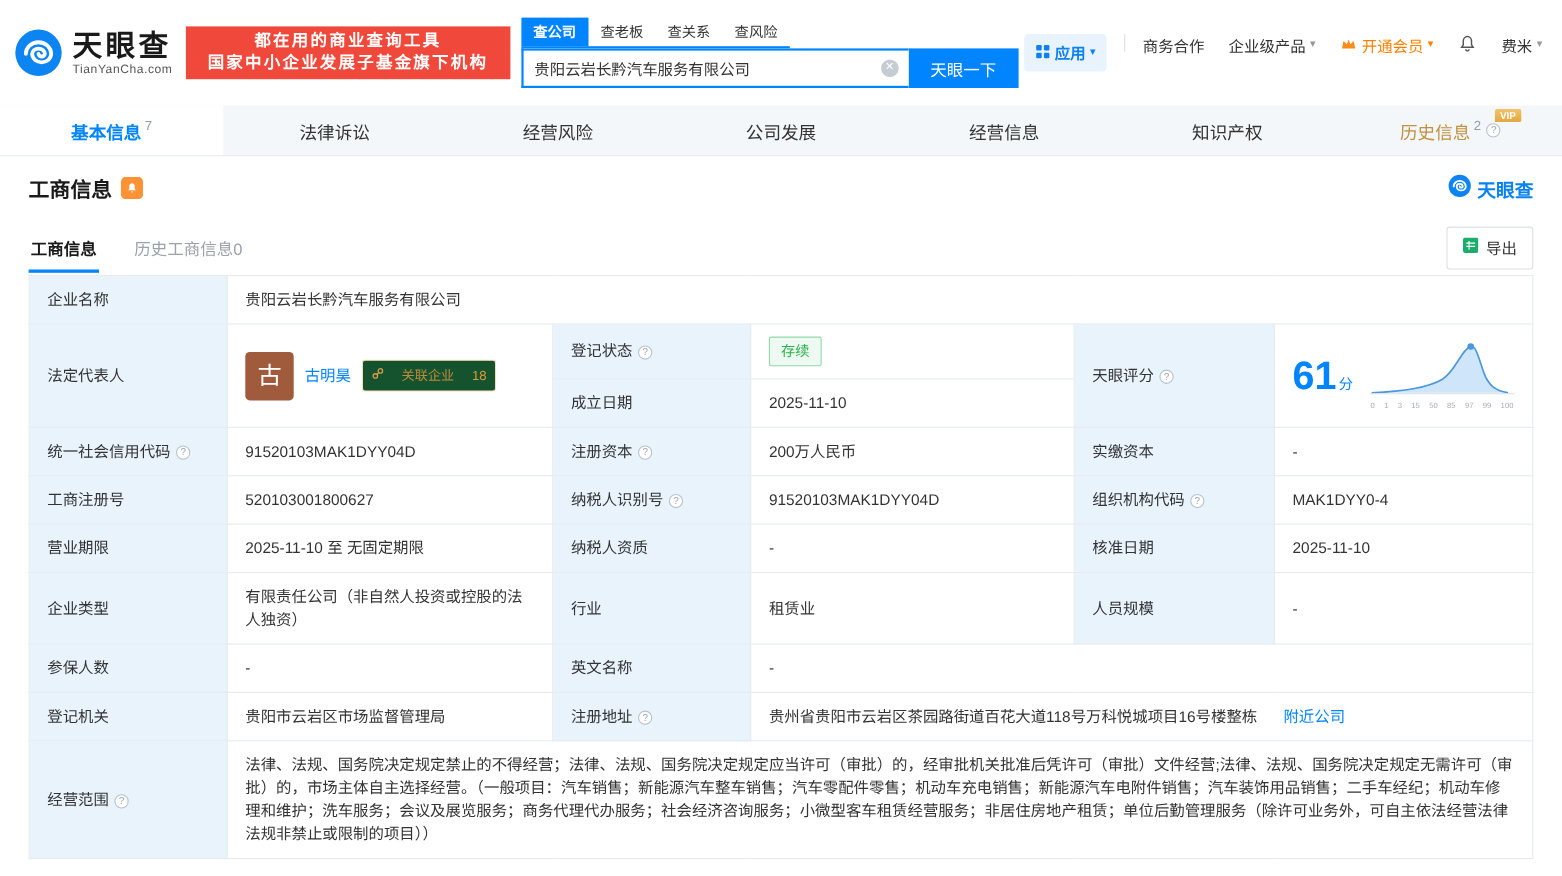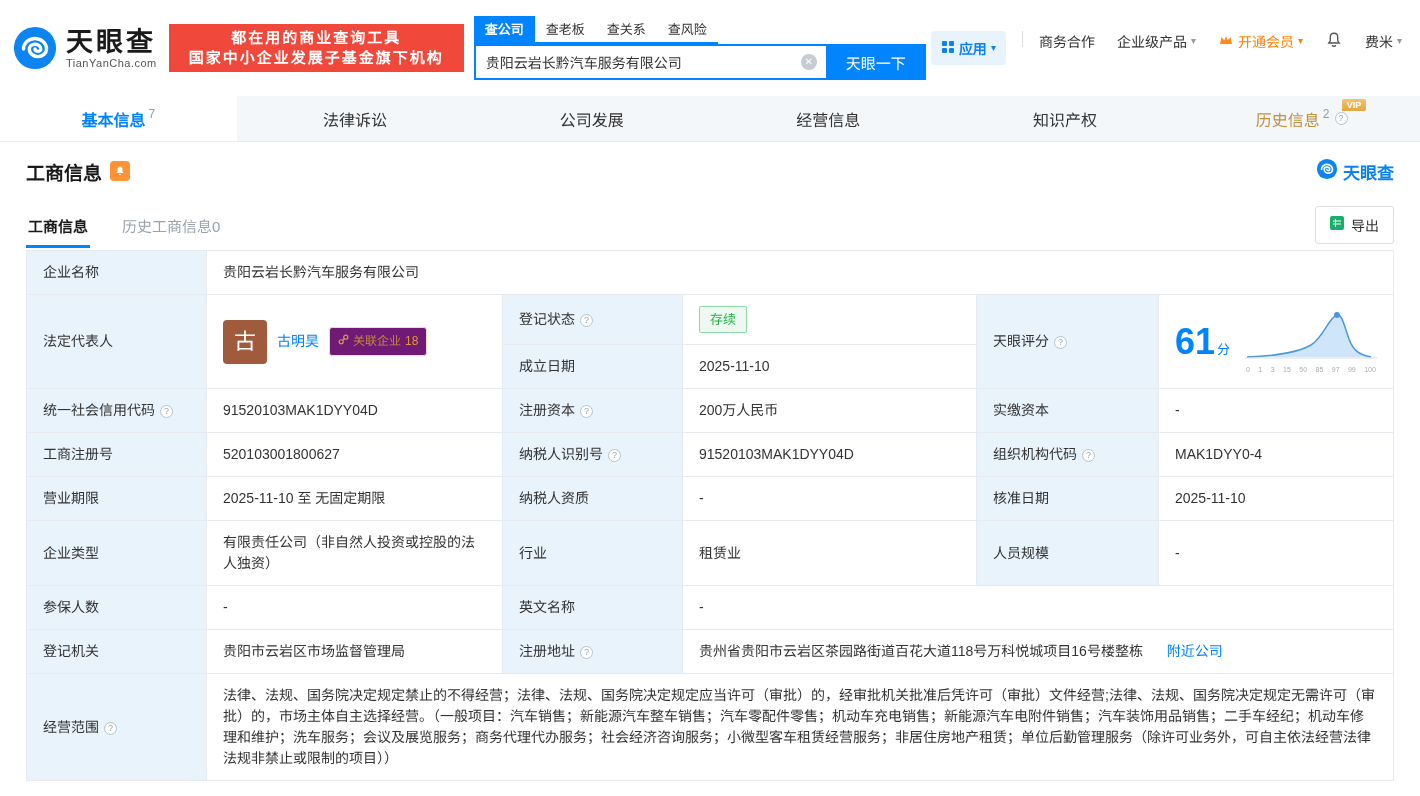--- a/index.html
+++ b/index.html
@@ -69,21 +69,21 @@
   .info-table td{border:1px solid #e7ebef;padding:11px 16px;font-size:14px;color:#333;
     line-height:21px;vertical-align:middle;word-break:break-all;background:#fff}
   .info-table td.lbl{background:#e8f3fc;color:#333}
   .scope{line-height:25px}
   .badge-green{display:inline-block;background:#eefaf1;border:1px solid #8fd9a8;color:#2ab24c;
     font-size:13px;padding:2px 10px;border-radius:2px}
   .rep{display:flex;align-items:center;gap:10px}
   .avatar{width:44px;height:44px;background:#a05a3c;color:#fff;border-radius:4px;flex:0 0 44px;
     display:flex;align-items:center;justify-content:center;font-size:22px;cursor:pointer}
   .rep-name{color:#0084ff;cursor:pointer}
-  .rel-tag{display:inline-flex;align-items:center;gap:4px;border:1px solid #f3ddb8;background:#701a75;
+  .rel-tag{display:inline-flex;align-items:center;gap:16px;border:1px solid #f3ddb8;background:#14532d;
     padding:3px 8px;border-radius:3px;font-size:12px;color:#c08a3e;cursor:pointer;white-space:nowrap}
   .rel-tag .num{color:#e0973c}
   .score-wrap{display:flex;align-items:center;justify-content:space-between;gap:8px}
   .score-num{font-size:36px;font-weight:bold;color:#0084ff;line-height:40px}
   .score-unit{font-size:13px;color:#0084ff;margin-left:2px}
   .chart{width:132px;flex:0 0 132px}
   .chart-axis{display:flex;justify-content:space-between;font-size:7px;color:#a7adb3;line-height:9px;padding:0 1px}
   .near-link{color:#0084ff;margin-left:20px;cursor:pointer;white-space:nowrap}
 </style>
 </head>
@@ -167,20 +167,23 @@
   </nav>
 </header>
 
 <nav class="main-tabs">
   <div class="mtab active">
     <span>基本信息</span>
     <span class="cnt">7</span>
   </div>
   <div class="mtab">
     <span>法律诉讼</span>
+  </div>
+  <div class="mtab">
+    <span>经营风险</span>
   </div>
   <div class="mtab">
     <span>公司发展</span>
   </div>
   <div class="mtab">
     <span>经营信息</span>
   </div>
   <div class="mtab">
     <span>知识产权</span>
   </div>

